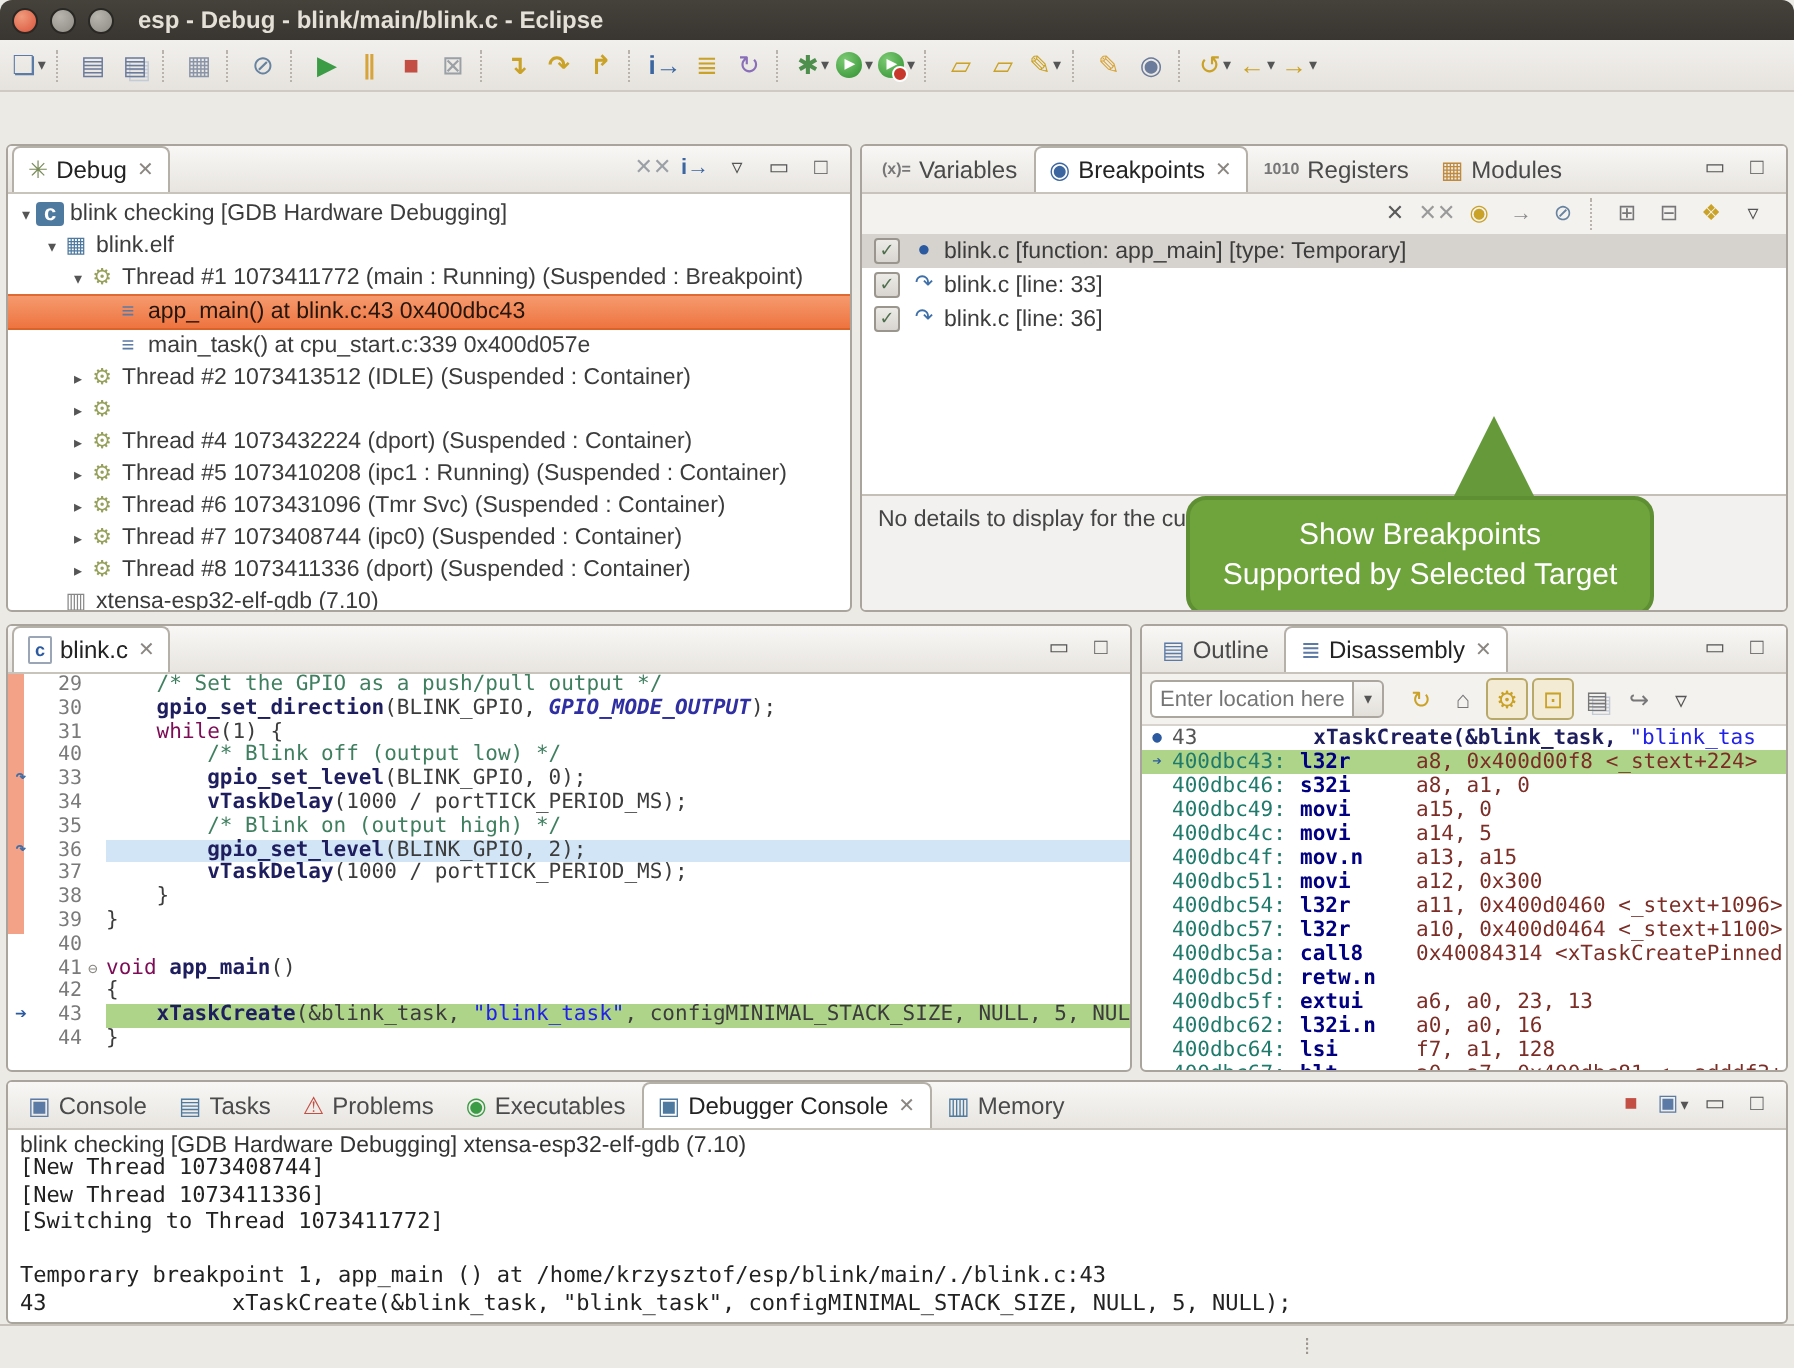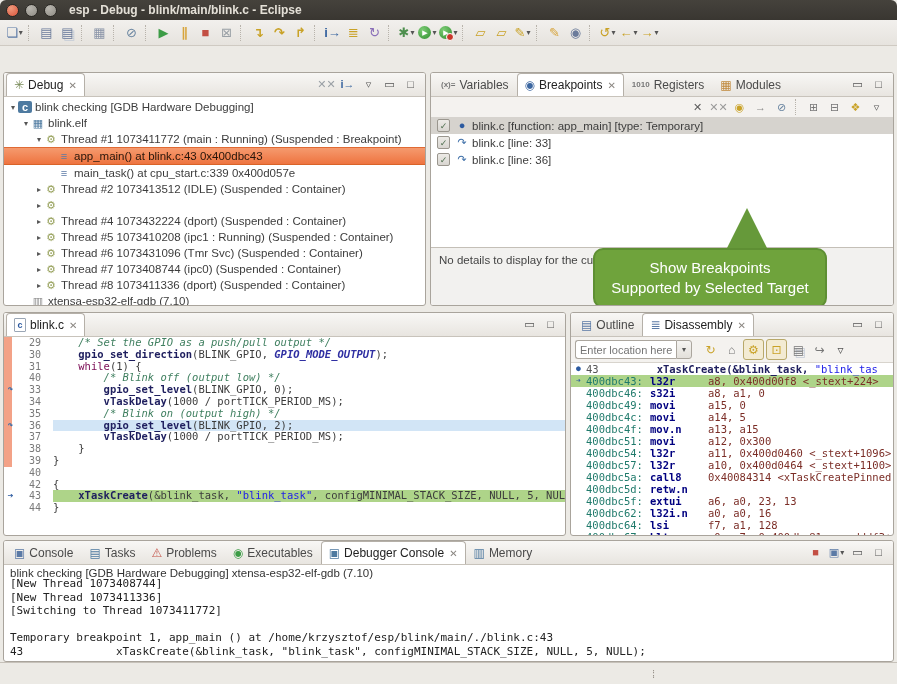--- a/index.html
+++ b/index.html
@@ -70,21 +70,21 @@
         border-left:22px solid transparent;border-right:22px solid transparent;border-bottom:44px solid #66993A;}
   
   .eline{height:11.8px;display:flex;align-items:center;font-family:"DejaVu Sans Mono",monospace;font-size:10.5px;line-height:11.8px;white-space:pre;}
   .eline .ann{width:13px;flex:none;font-size:9px;display:flex;align-items:center;justify-content:center;height:100%;}
   .eline .ann.flag{background:linear-gradient(to right,#F3A287 0 8px,transparent 8px);}
   .eline .lnum{width:24px;flex:none;text-align:right;color:#7A7A7A;font-size:10px;padding-right:3px;}
   .eline .fold{width:9px;flex:none;color:#8A8681;font-size:8px;}
   .eline .code{flex:1;height:100%;display:flex;align-items:center;}
   .eline.hl-green .code{background:#AED489;}
   .eline.hl-blue .code{background:#D2E5F6;}
-  .cm{color:#3F7F5F;font-style:italic;} .kw{color:#7B0C55;font-weight:normal;} .fn{color:#1E1E5E;font-weight:bold;}
+  .cm{color:#3F7F5F;} .kw{color:#7B0C55;font-weight:normal;} .fn{color:#1E1E5E;font-weight:bold;}
   .mac{color:#2F2FA2;font-style:italic;font-weight:bold;} .st{color:#2121E8;}
   .bp-skip{color:#3E6FA8;font-weight:bold;} .bp-arrow{color:#2C5AA0;font-weight:bold;font-size:10px;}
   
   .disbar{height:25px;display:flex;align-items:center;background:#F4F2EF;border-bottom:1px solid #D8D4CD;padding:0 4px;}
   .loc{width:92px;height:17px;border:1px solid #ABA69E;border-right:none;border-radius:3px 0 0 3px;font-size:11px;padding:0 4px;
        font-family:inherit;color:#555;background:#fff;}
   .locdd{width:16px;height:19px;border:1px solid #ABA69E;border-radius:0 3px 3px 0;background:linear-gradient(#F5F4F2,#E3E0DA);
        display:inline-flex;align-items:center;justify-content:center;font-size:8px;color:#555;margin-right:8px;box-sizing:border-box;}
   .disbar .tbtn{height:19px;font-size:12px;}
   .disbar .tbtn.toggled{border:1px solid #B8A86A;background:#F3EBD3;border-radius:3px;}
@@ -431,20 +431,21 @@
       <div class="eline"><span class="ann flag"></span><span class="lnum">31</span><span class="fold"></span><span class="code"><span>    </span><span class="kw">while</span><span>(1) {</span></span></div>
       <div class="eline"><span class="ann flag"></span><span class="lnum">40</span><span class="fold"></span><span class="code"><span>        </span><span class="cm">/* Blink off (output low) */</span></span></div>
       <div class="eline"><span class="ann flag"><span class="bp-skip">↷</span></span><span class="lnum">33</span><span class="fold"></span><span class="code"><span>        </span><span class="fn">gpio_set_level</span><span>(BLINK_GPIO, 0);</span></span></div>
       <div class="eline"><span class="ann flag"></span><span class="lnum">34</span><span class="fold"></span><span class="code"><span>        </span><span class="fn">vTaskDelay</span><span>(1000 / portTICK_PERIOD_MS);</span></span></div>
       <div class="eline"><span class="ann flag"></span><span class="lnum">35</span><span class="fold"></span><span class="code"><span>        </span><span class="cm">/* Blink on (output high) */</span></span></div>
       <div class="eline hl-blue"><span class="ann flag"><span class="bp-skip">↷</span></span><span class="lnum">36</span><span class="fold"></span><span class="code"><span>        </span><span class="fn">gpio_set_level</span><span>(BLINK_GPIO, 2);</span></span></div>
       <div class="eline"><span class="ann flag"></span><span class="lnum">37</span><span class="fold"></span><span class="code"><span>        </span><span class="fn">vTaskDelay</span><span>(1000 / portTICK_PERIOD_MS);</span></span></div>
       <div class="eline"><span class="ann flag"></span><span class="lnum">38</span><span class="fold"></span><span class="code"><span>    }</span></span></div>
       <div class="eline"><span class="ann flag"></span><span class="lnum">39</span><span class="fold"></span><span class="code"><span>}</span></span></div>
       <div class="eline"><span class="ann"></span><span class="lnum">40</span><span class="fold"></span><span class="code"></span></div>
+      <div class="eline"><span class="ann"></span><span class="lnum">41</span><span class="fold">⊖</span><span class="code"><span class="kw">void</span><span> </span><span class="fn">app_main</span><span>()</span></span></div>
       <div class="eline"><span class="ann"></span><span class="lnum">42</span><span class="fold"></span><span class="code"><span>{</span></span></div>
       <div class="eline hl-green"><span class="ann"><span class="bp-arrow">➔</span></span><span class="lnum">43</span><span class="fold"></span><span class="code"><span>    </span><span class="fn">xTaskCreate</span><span>(&amp;blink_task, </span><span class="st">"blink_task"</span><span>, configMINIMAL_STACK_SIZE, NULL, 5, NULL);</span></span></div>
       <div class="eline"><span class="ann"></span><span class="lnum">44</span><span class="fold"></span><span class="code"><span>}</span></span></div>
     </div>
 </div>
 
 <div class="panel" id="disasm-panel" style="left:570px;top:312px;width:324px;height:224px;">
   <div class="tabstrip">
     <span id="disasm-tabs" style="display:flex;align-items:flex-end;">
         <div class="tab">

